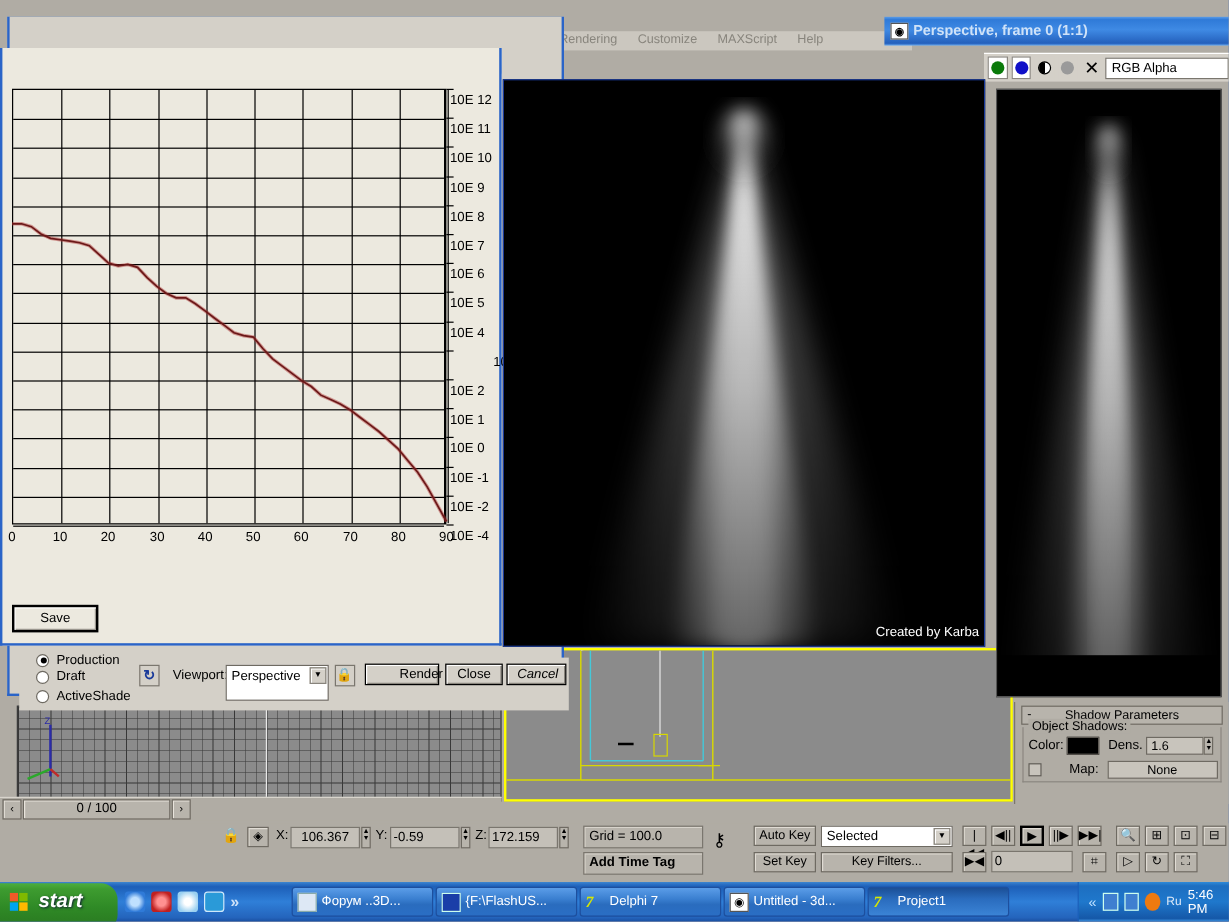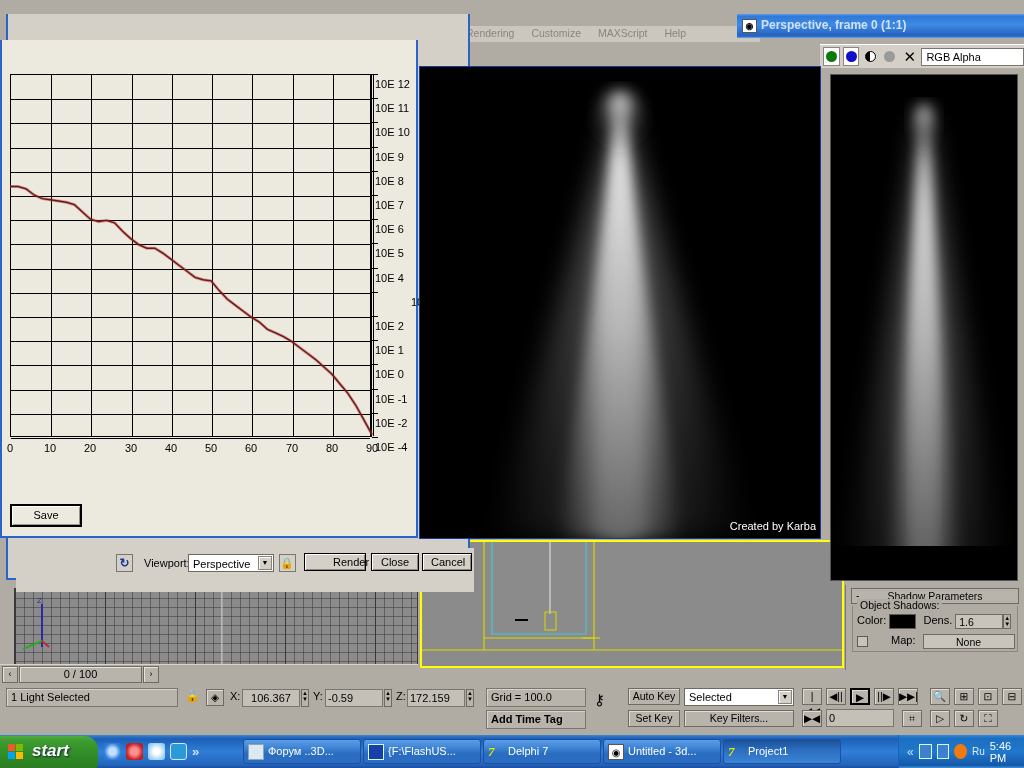--- a/index.html
+++ b/index.html
@@ -57,21 +57,21 @@
   #rs-btnbar { position:absolute; right:4px; top:2px; }
 
   #rs-bottom { position:absolute; left:8px; top:534px; width:458px; height:44px; background:#d4d0c8; }
   .radio { display:inline-block; width:11px; height:11px; border-radius:50%;
       background:#fff; border:1px solid #6e6a62; vertical-align:middle; position:relative; }
   .radio.on::after{ content:""; position:absolute; left:2.5px; top:2.5px; width:5px; height:5px; border-radius:50%; background:#000;}
   .btn3d { background:#d4d0c8; border:1px solid #000; border-right-color:#000; border-bottom-color:#000;
       box-shadow: inset 1px 1px 0 #fff, inset -1px -1px 0 #88847c;
       padding:2px 8px; font-size:11px; display:inline-block; text-align:center; color:#000;}
   .combo { background:#fff; border:1px solid #6e6a62; padding:1px 16px 1px 4px; display:inline-block;
-      position:relative; font-size:11px; height:18px; line-height:16px;}
+      position:relative; font-size:11px; height:30px; line-height:16px;}
   .combo .arrow { position:absolute; right:1px; top:1px; width:14px; height:14px; background:#d4d0c8;
       border:1px solid #88847c; box-shadow:inset 1px 1px 0 #fff; font-size:7px; text-align:center; line-height:12px;}
 
   
   #ies-win { position:absolute; left:0px; top:40px; width:418px; height:498px;
       background:#ece9df; border:2px solid #2a64c8; border-top:none; }
   #ies-title { position:absolute; left:0px; top:40px; width:418px; height:22px;
       background:linear-gradient(to bottom,#3b8ae8 0%, #1f6ad2 10%, #2f86e6 45%, #1456b0 92%, #56a0f0 100%);
       color:#fff; font-weight:bold; font-size:12px; padding:3px 0 0 24px; letter-spacing:.3px;}
   #ies-icon { position:absolute; left:5px; top:44px; width:15px; height:15px;
@@ -207,32 +207,46 @@
                font-size:9px;line-height:13px;text-align:center;color:#000;">◉</span>
   <span>Render Scene</span>
   <span id="rs-btnbar">
     <span class="win-btn wb-min">_</span>
     <span class="win-btn wb-max">□</span>
     <span class="win-btn wb-close">✕</span>
   </span>
 </div>
 <div id="render-scene">
   <div id="rs-bottom">
+    <div style="position:absolute;left:14px;top:-4px;">
+      <div style="height:14px;">
+        <span class="radio on"></span>
+        <span style="margin-left:3px">Production</span>
+      </div>
+      <div style="height:16px;">
+        <span class="radio"></span>
+        <span style="margin-left:3px">Draft</span>
+      </div>
+      <div style="height:16px;">
+        <span class="radio"></span>
+        <span style="margin-left:3px">ActiveShade</span>
+      </div>
+    </div>
     <span style="position:absolute;left:100px;top:6px;width:17px;height:18px;background:#d4d0c8;border:1px solid #7a766e;
                  color:#1a3a9a;font-size:12px;text-align:center;line-height:16px;font-weight:bold;">↻</span>
     <span style="position:absolute;left:128px;top:9px;">Viewport:</span>
     <span class="combo" style="position:absolute;left:172px;top:6px;width:86px;">
       <span>Perspective</span>
       <span class="arrow">▼</span>
     </span>
     <span style="position:absolute;left:263px;top:6px;width:17px;height:18px;background:#d4d0c8;border:1px solid #7a766e;
                  color:#1a3a9a;font-size:11px;text-align:center;line-height:16px;">🔒</span>
     <span class="btn3d" style="position:absolute;left:288px;top:5px;width:62px;padding-left:28px;">Render</span>
     <span class="btn3d" style="position:absolute;left:355px;top:5px;width:48px;">Close</span>
-    <span class="btn3d" style="position:absolute;left:406px;top:5px;width:50px;">Cancel</span>
+    <span class="btn3d" style="position:absolute;left:406px;top:5px;width:50px;font-style:italic;">Cancel</span>
   </div>
 </div>
 
 <div id="ies-title">
   <span>Creator IES</span>
 </div>
 <span id="ies-icon">7</span>
 <div id="ies-win">
 
   <div id="chart-wrap">
@@ -402,21 +416,20 @@
   </svg>
 </div>
 
 <div id="timeslider">
   <span class="ts-arrow" style="position:absolute;left:2px;top:1px;">‹</span>
   <span class="ts-field" style="position:absolute;left:19px;top:1px;">0 / 100</span>
   <span class="ts-arrow" style="position:absolute;left:143px;top:1px;">›</span>
 </div>
 
 <div id="statusbar">
-  <div class="sb-panel" style="left:6px;top:2px;width:172px;">1 Light Selected</div>
   <span style="position:absolute;left:185px;top:3px;font-size:12px;">🔒</span>
   <span class="sbtn" style="position:absolute;left:206px;top:3px;width:18px;">◈</span>
   <span style="position:absolute;left:230px;top:4px;">X:</span>
   <span class="coordfield" style="position:absolute;left:242px;top:3px;width:58px;text-align:center;">106.367</span>
   <span class="spin" style="position:absolute;left:301px;top:3px;height:18px;">▲<br>▼</span>
   <span style="position:absolute;left:313px;top:4px;">Y:</span>
   <span class="coordfield" style="position:absolute;left:325px;top:3px;width:58px;">-0.59</span>
   <span class="spin" style="position:absolute;left:384px;top:3px;height:18px;">▲<br>▼</span>
   <span style="position:absolute;left:396px;top:4px;">Z:</span>
   <span class="coordfield" style="position:absolute;left:407px;top:3px;width:58px;">172.159</span>

